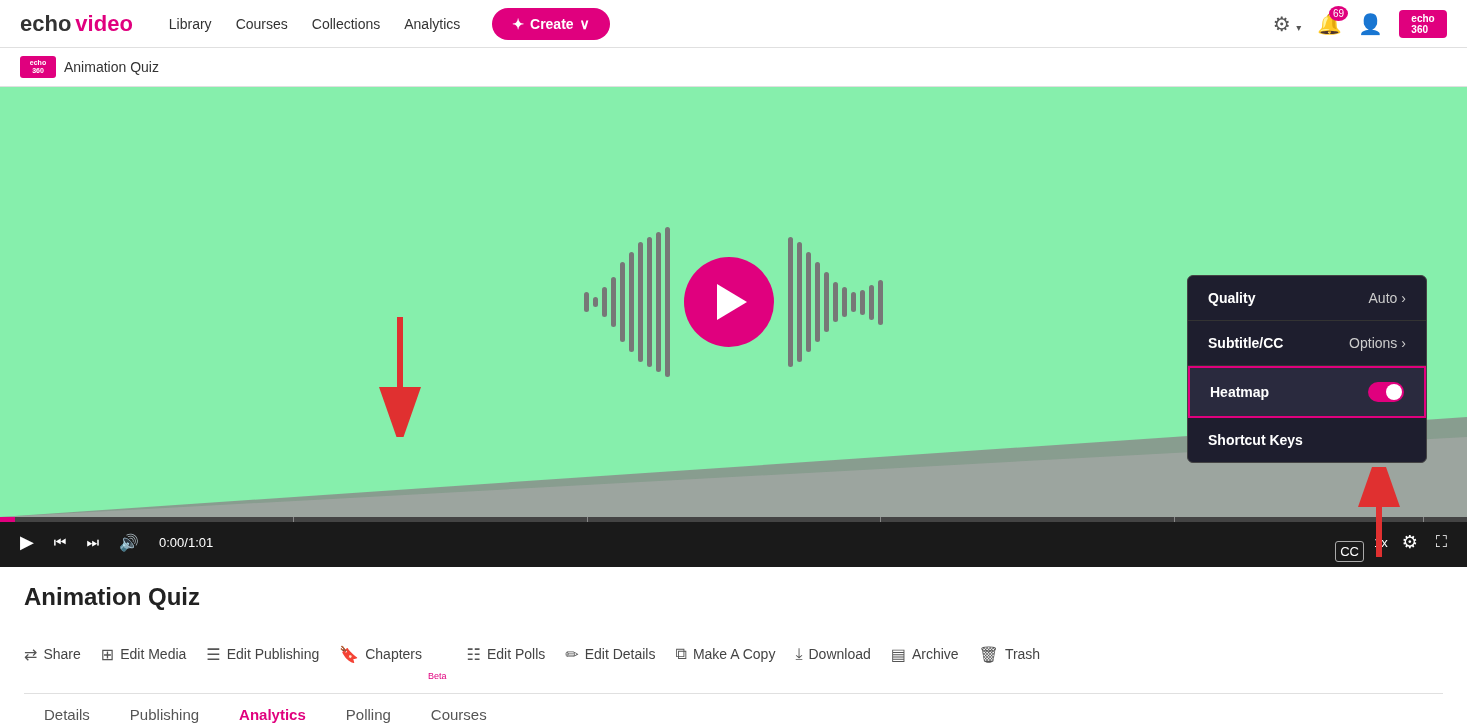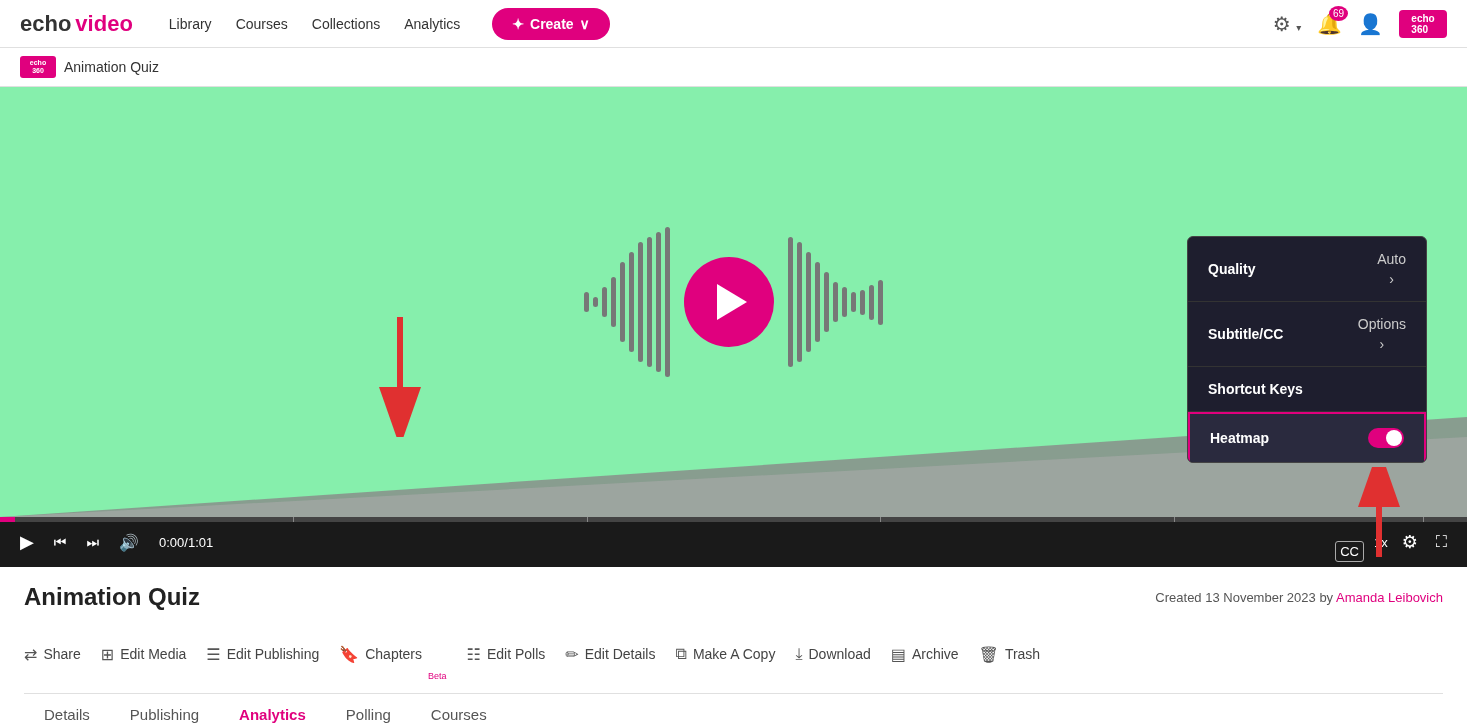--- a/index.html
+++ b/index.html
@@ -218,21 +218,20 @@
       cursor: pointer;
     }
     .settings-row:last-child { border-bottom: none; }
     .settings-row-label { font-weight: 600; }
     .settings-row-value {
       display: flex;
       align-items: center;
       gap: 4px;
       color: #ccc;
       font-size: 14px;
-      flex-direction: column;
     }
     .settings-row-heatmap {
       background: #2a2a3e;
       border: 2px solid #e0007e;
     }
     .toggle-switch {
       width: 36px;
       height: 20px;
       background: #e0007e;
       border-radius: 10px;
@@ -420,28 +419,28 @@
           <span>›</span>
         </span>
       </div>
       <div class="settings-row">
         <span class="settings-row-label">Subtitle/CC</span>
         <span class="settings-row-value">
           <span>Options</span>
           <span>›</span>
         </span>
       </div>
-      <div class="settings-row">
-        <span class="settings-row-label">Shortcut Keys</span>
-      </div>
       <div class="settings-row settings-row-heatmap">
         <span class="settings-row-label">Heatmap</span>
         <div class="toggle-switch">
           <div class="toggle-knob"></div>
         </div>
+      </div>
+      <div class="settings-row">
+        <span class="settings-row-label">Shortcut Keys</span>
       </div>
     </div>
 
   </div>
 
   <div class="video-controls">
 
     <div style="position:absolute; top:0; left:0; right:0; height:5px; background:#444; cursor:pointer;">
       <div style="width:1%; height:100%; background:#e0007e;"></div>
 
@@ -472,24 +471,20 @@
         <polygon points="0 7, 10 3.5, 0 0" fill="#e03030"></polygon>
       </marker>
     </defs>
     <line x1="30" y1="90" x2="30" y2="10" stroke="#e03030" stroke-width="6" marker-end="url(#arrowhead-r)"></line>
   </svg>
 </div>
 
 <div class="below-video">
   <div class="video-title-row">
     <h1 class="video-title">Animation Quiz</h1>
-    <div class="created-info">
-      <span>Created 13 November 2023 by</span>
-      <a>Amanda Leibovich</a>
-    </div>
   </div>
 
   <div class="action-buttons">
     <button class="action-btn">
       <span class="action-icon">⇄</span>
       <span>Share</span>
     </button>
     <button class="action-btn">
       <span class="action-icon">⊞</span>
       <span>Edit Media</span>

